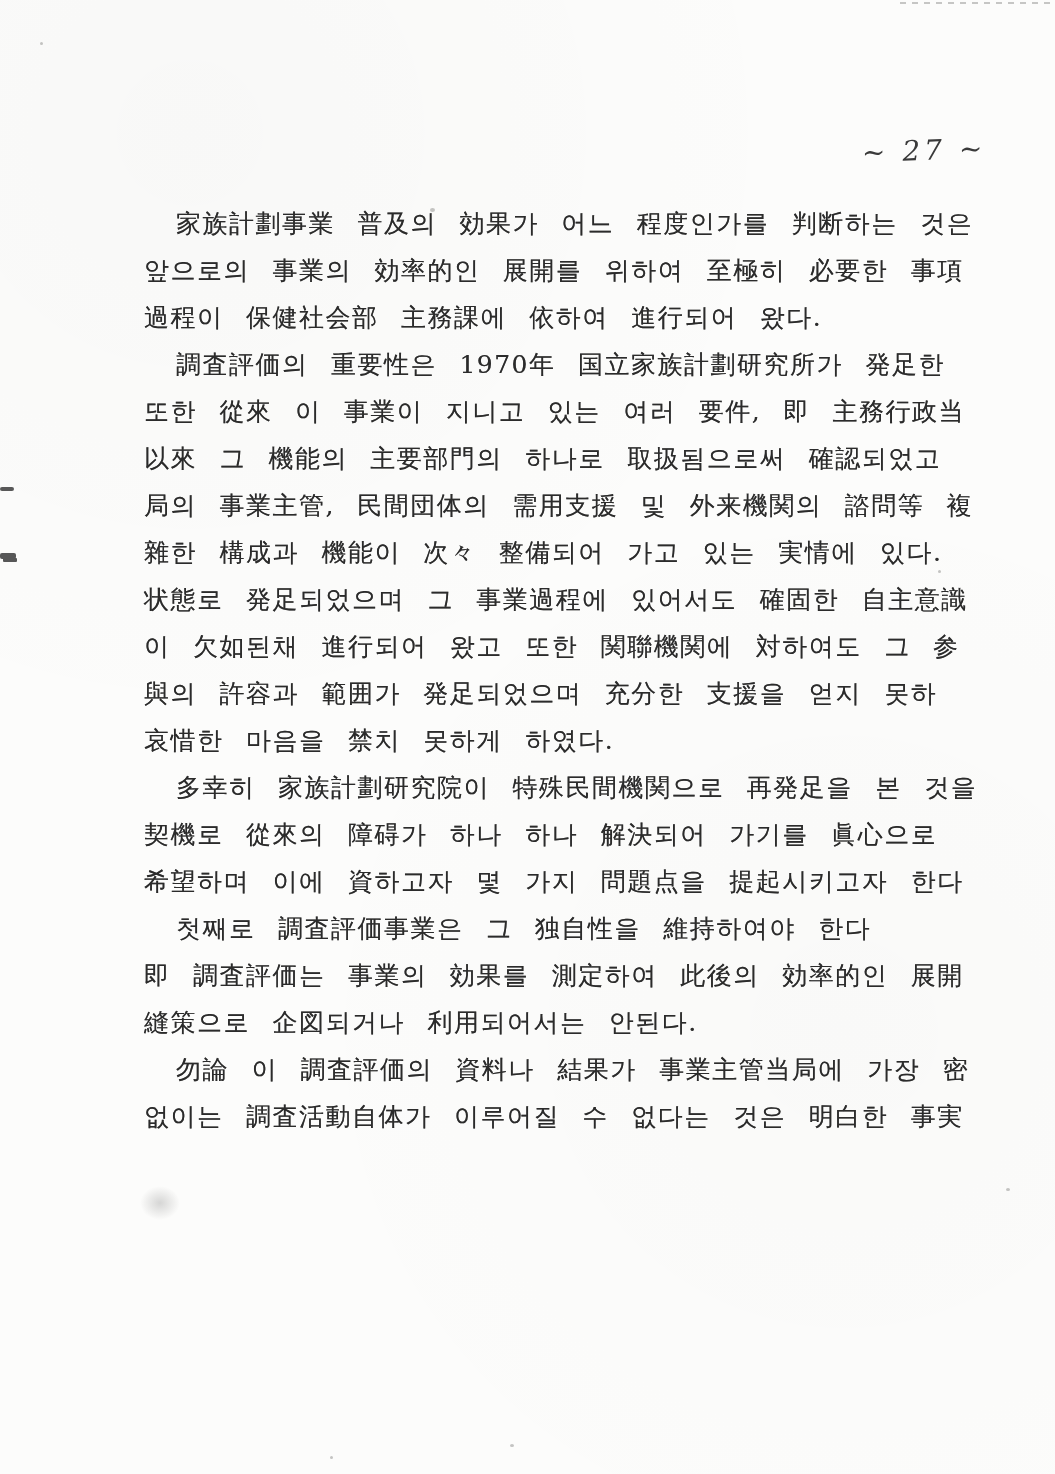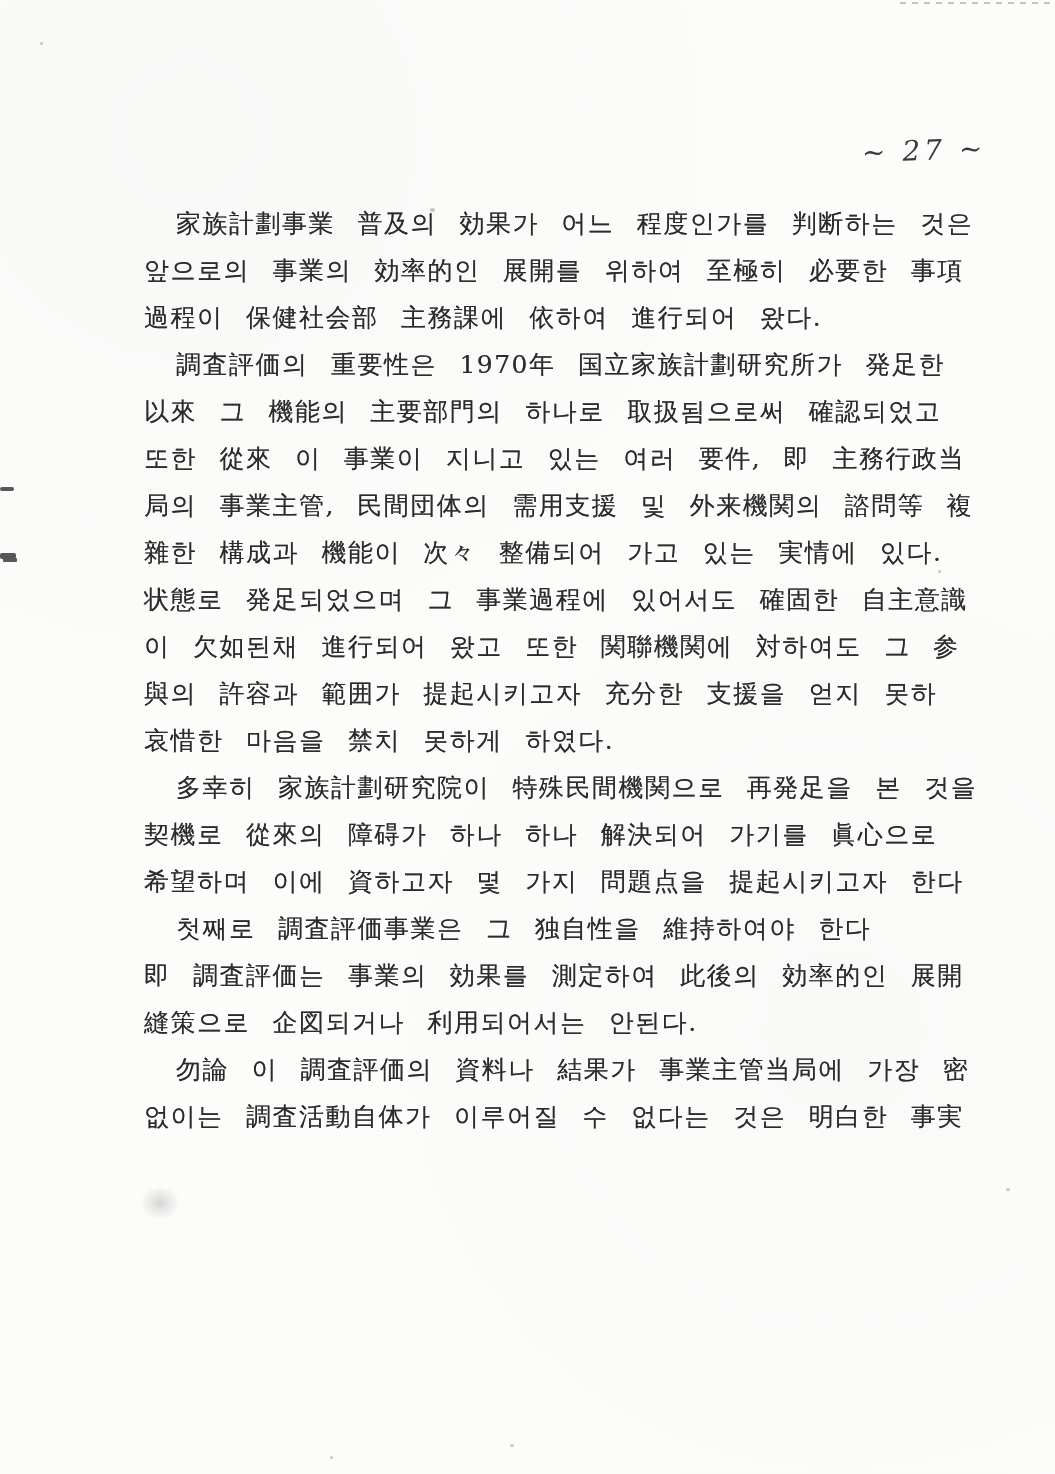--- a/index.html
+++ b/index.html
@@ -90,27 +90,27 @@
   <div class="speck s6"></div>
   <div class="smudge"></div>
 
   <div class="page-number">~ 27 ~</div>
 
   <div class="text-block">
     <div class="line indent">家族計劃事業 普及의 効果가 어느 程度인가를 判断하는 것은</div>
     <div class="line">앞으로의 事業의 効率的인 展開를 위하여 至極히 必要한 事項</div>
     <div class="line">過程이 保健社会部 主務課에 依하여 進行되어 왔다.</div>
     <div class="line indent">調査評価의 重要性은 1970年 国立家族計劃研究所가 発足한</div>
+    <div class="line">또한 從來 이 事業이 지니고 있는 여러 要件, 即 主務行政当</div>
     <div class="line">以來 그 機能의 主要部門의 하나로 取扱됨으로써 確認되었고</div>
-    <div class="line">또한 從來 이 事業이 지니고 있는 여러 要件, 即 主務行政当</div>
     <div class="line">局의 事業主管, 民間団体의 需用支援 및 外来機関의 諮問等 複</div>
     <div class="line">雜한 構成과 機能이 次々 整備되어 가고 있는 実情에 있다.</div>
     <div class="line">状態로 発足되었으며 그 事業過程에 있어서도 確固한 自主意識</div>
     <div class="line">이 欠如된채 進行되어 왔고 또한 関聯機関에 対하여도 그 参</div>
-    <div class="line">與의 許容과 範囲가 提起시키고자 充分한 支援을 얻지 못하</div>
+    <div class="line">與의 許容과 範囲가 発足되었으며 充分한 支援을 얻지 못하</div>
     <div class="line">哀惜한 마음을 禁치 못하게 하였다.</div>
     <div class="line indent">多幸히 家族計劃研究院이 特殊民間機関으로 再発足을 본 것을</div>
     <div class="line">契機로 從來의 障碍가 하나 하나 解決되어 가기를 眞心으로</div>
     <div class="line">希望하며 이에 資하고자 몇 가지 問題点을 提起시키고자 한다</div>
     <div class="line indent">첫째로 調査評価事業은 그 独自性을 維持하여야 한다</div>
     <div class="line">即 調査評価는 事業의 効果를 測定하여 此後의 効率的인 展開</div>
     <div class="line">縫策으로 企図되거나 利用되어서는 안된다.</div>
     <div class="line indent">勿論 이 調査評価의 資料나 結果가 事業主管当局에 가장 密</div>
     <div class="line">없이는 調査活動自体가 이루어질 수 없다는 것은 明白한 事実</div>
   </div>

